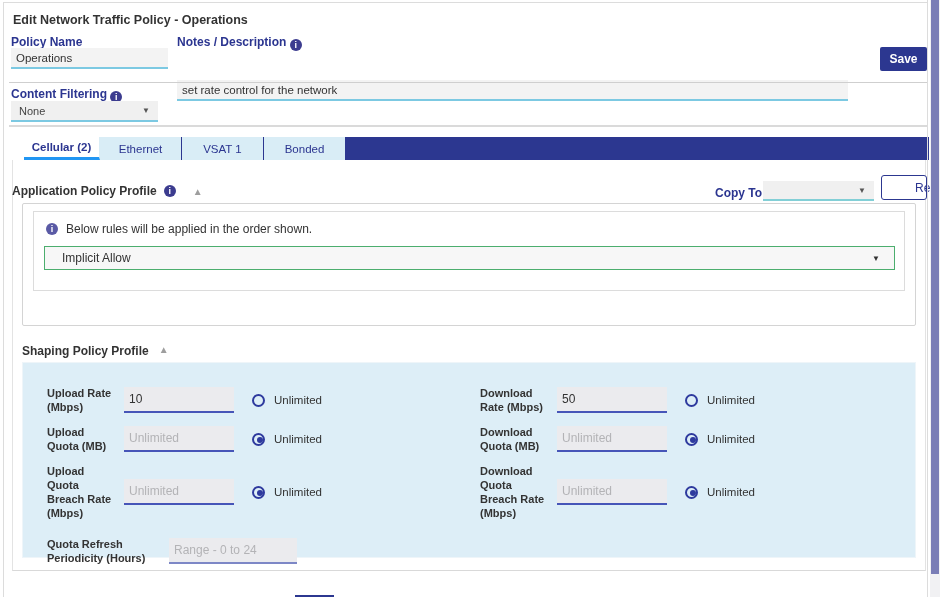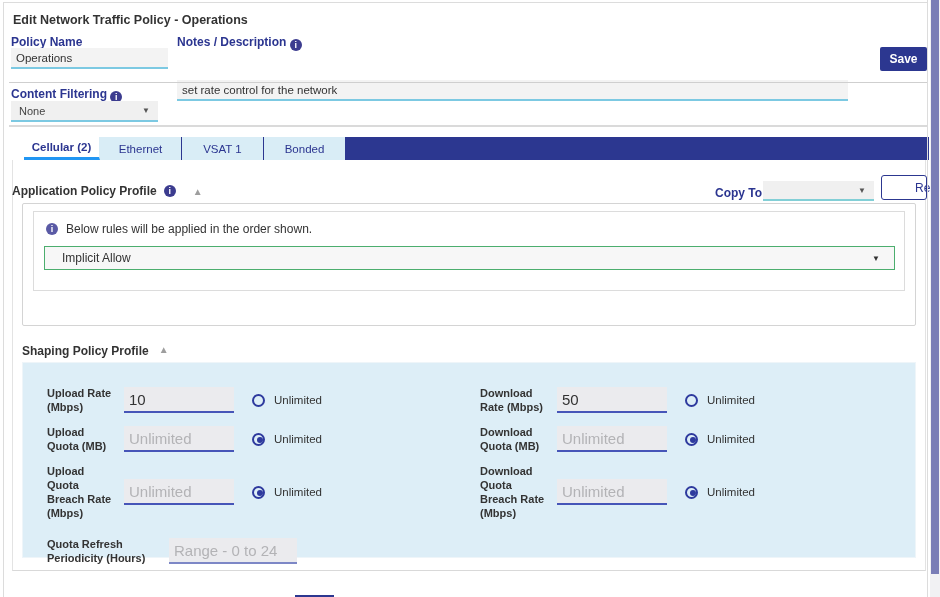--- a/index.html
+++ b/index.html
@@ -87,21 +87,21 @@
   .shaping-header { position:absolute; left:18px; top:341px; display:flex; align-items:flex-start; }
   .shaping-box { position:absolute; left:18px; top:359px; width:894px; height:196px;
                  background:#ddeef7; border:1px solid #eef5f9; }
 
   .col { position:absolute; top:16px; }
   .col-left  { left:24px;  width:410px; }
   .col-right { left:457px; width:410px; }
   .srow { display:flex; align-items:center; margin-bottom:3px; }
   .slabel { width:66px; font-size:11px; font-weight:bold; color:#333; line-height:1.28; flex:0 0 auto; }
   .sinput { width:110px; height:20px; background:#ebebee; border:none;
-            border-bottom:2px solid #4655b8; font-size:15px; color:#333;
+            border-bottom:2px solid #4655b8; font-size:12px; color:#333;
             padding:12px 5px; outline:none; flex:0 0 auto; margin-left:11px; }
   .sinput::placeholder { color:#b3b3b6; }
   .radio { width:13px; height:13px; border:2px solid #2e3a9e; border-radius:50%;
            margin-left:18px; flex:0 0 auto; position:relative; cursor:pointer; background:#fff0; }
   .radio.checked::after { content:""; position:absolute; left:2.5px; top:2.5px;
                           width:6px; height:6px; border-radius:50%; background:#2e3a9e; }
   .radio-label { font-size:11.5px; color:#333; margin-left:9px; }
   .qr-row { margin-top:9px; }
   .qr-label { width:118px; }
   .qr-input { width:128px; margin-left:4px; border-bottom:2px solid #7d87c6; }

